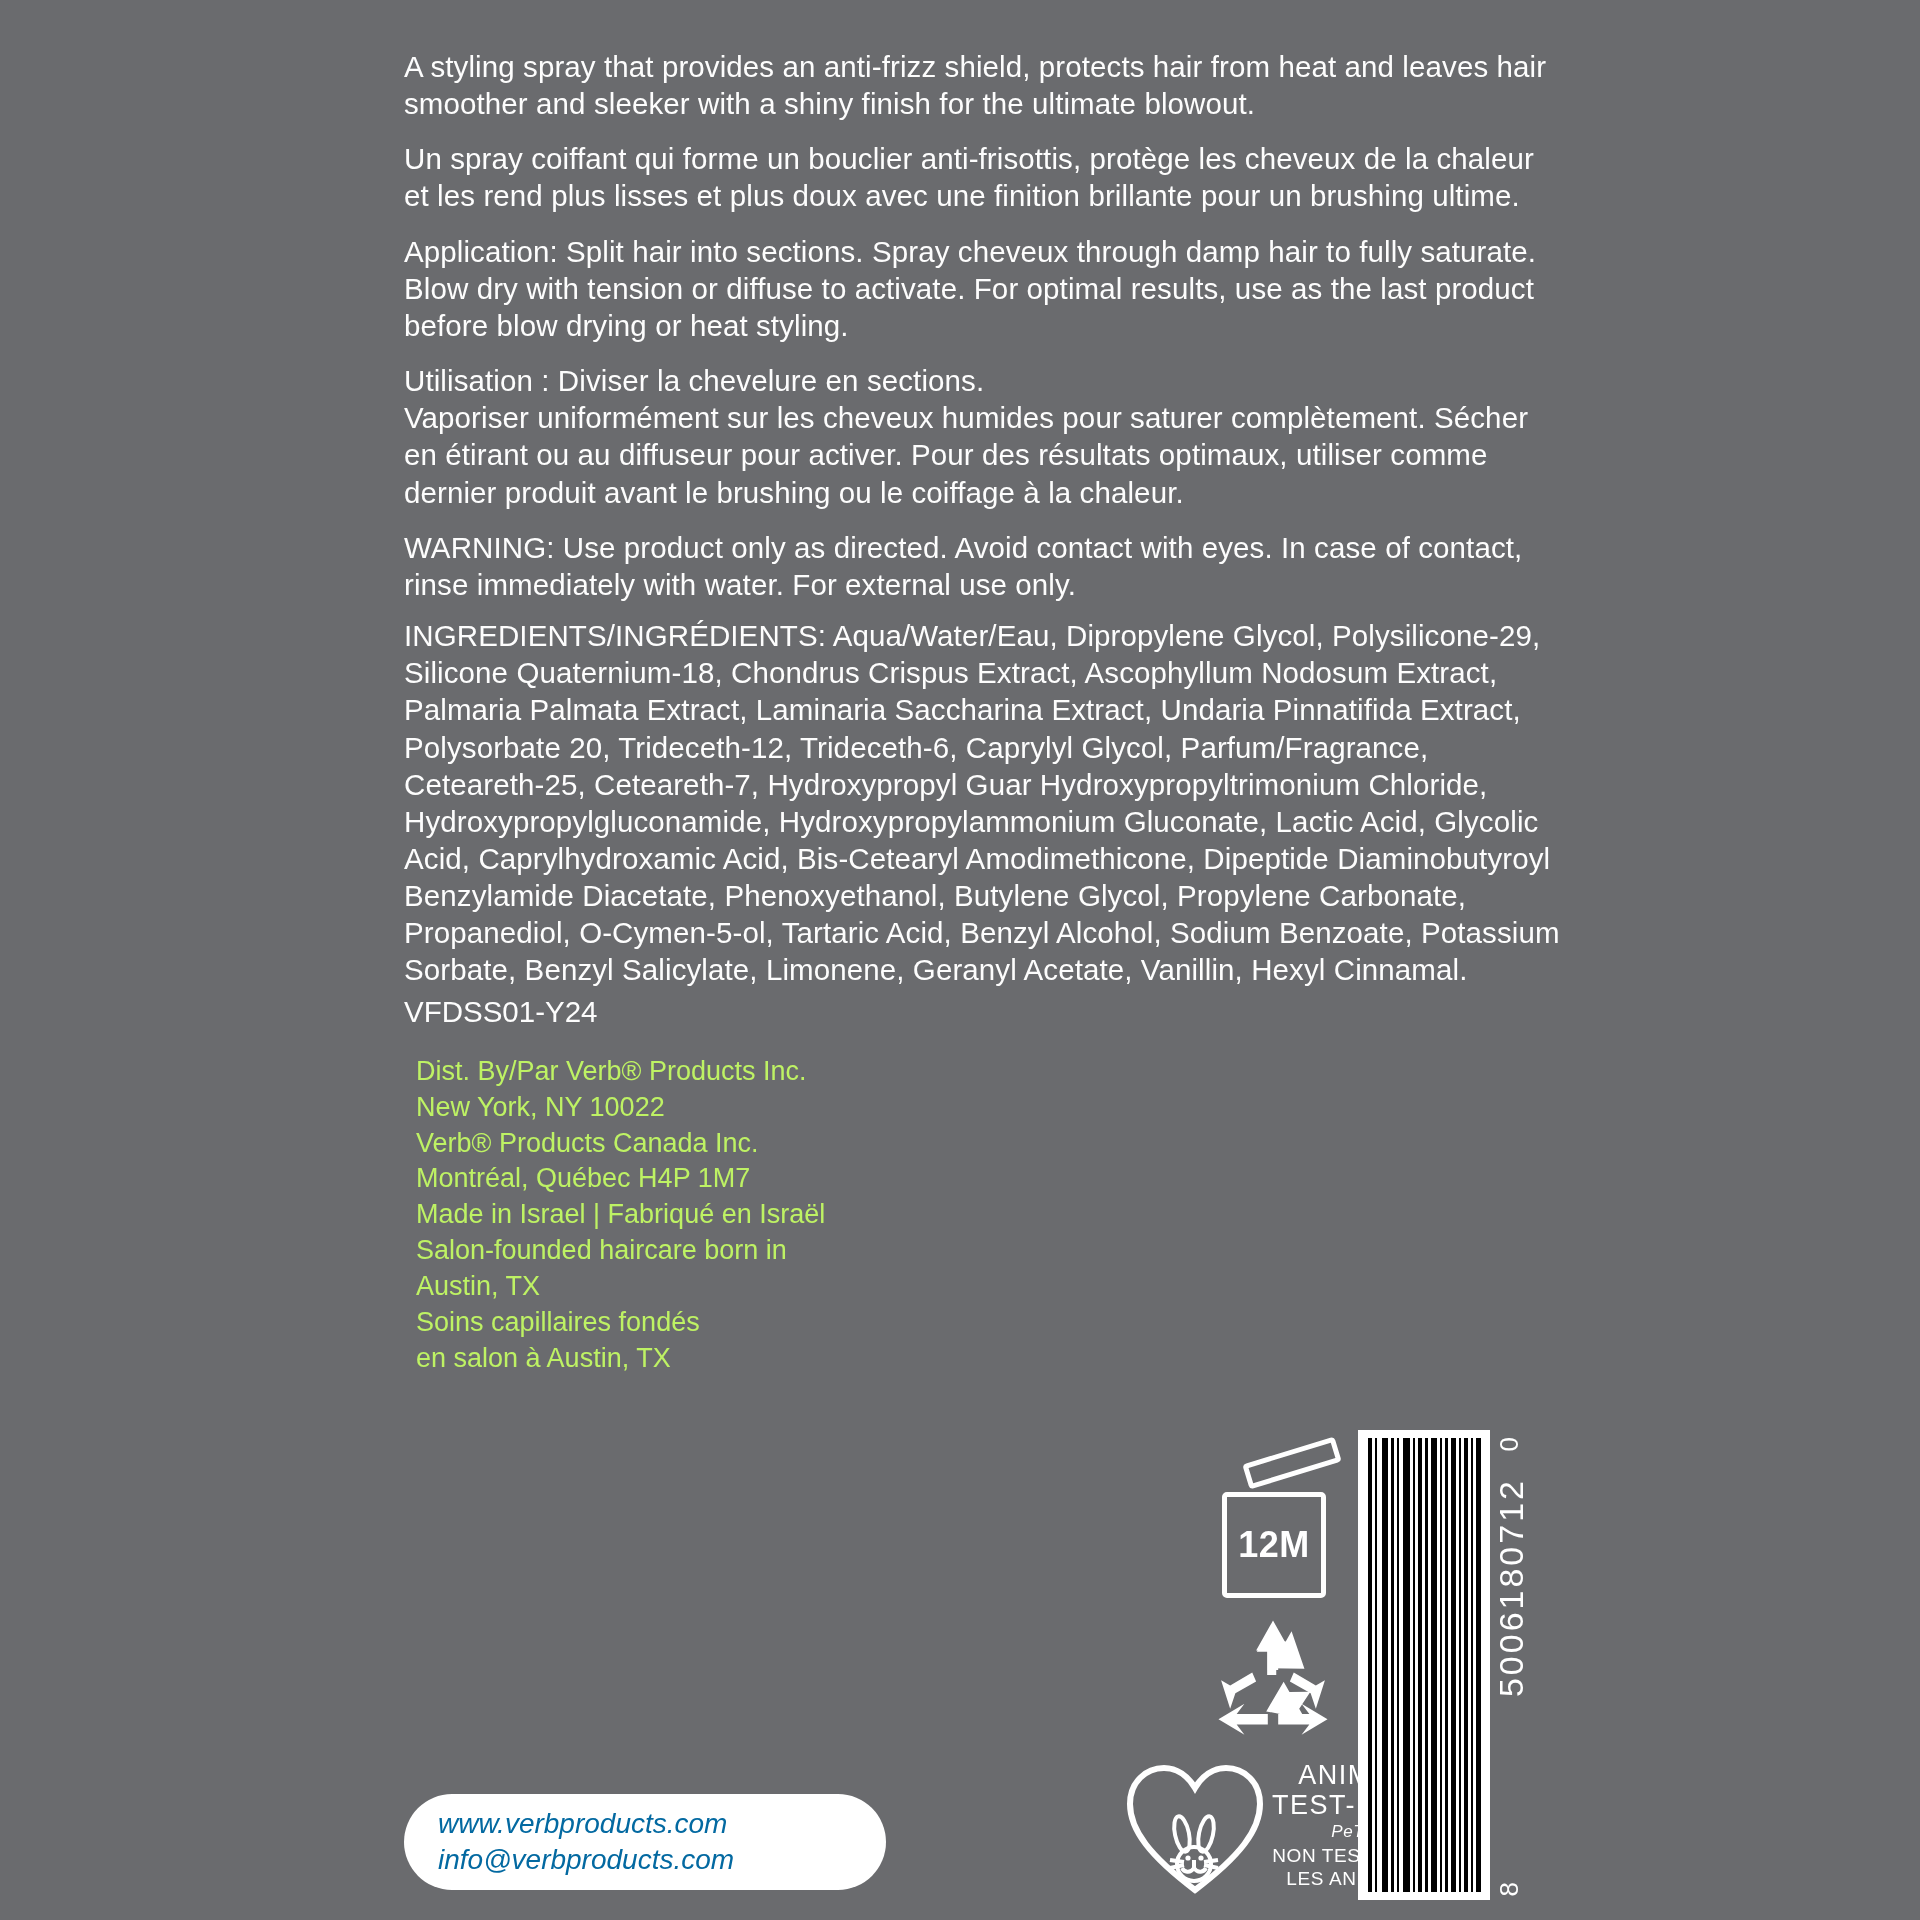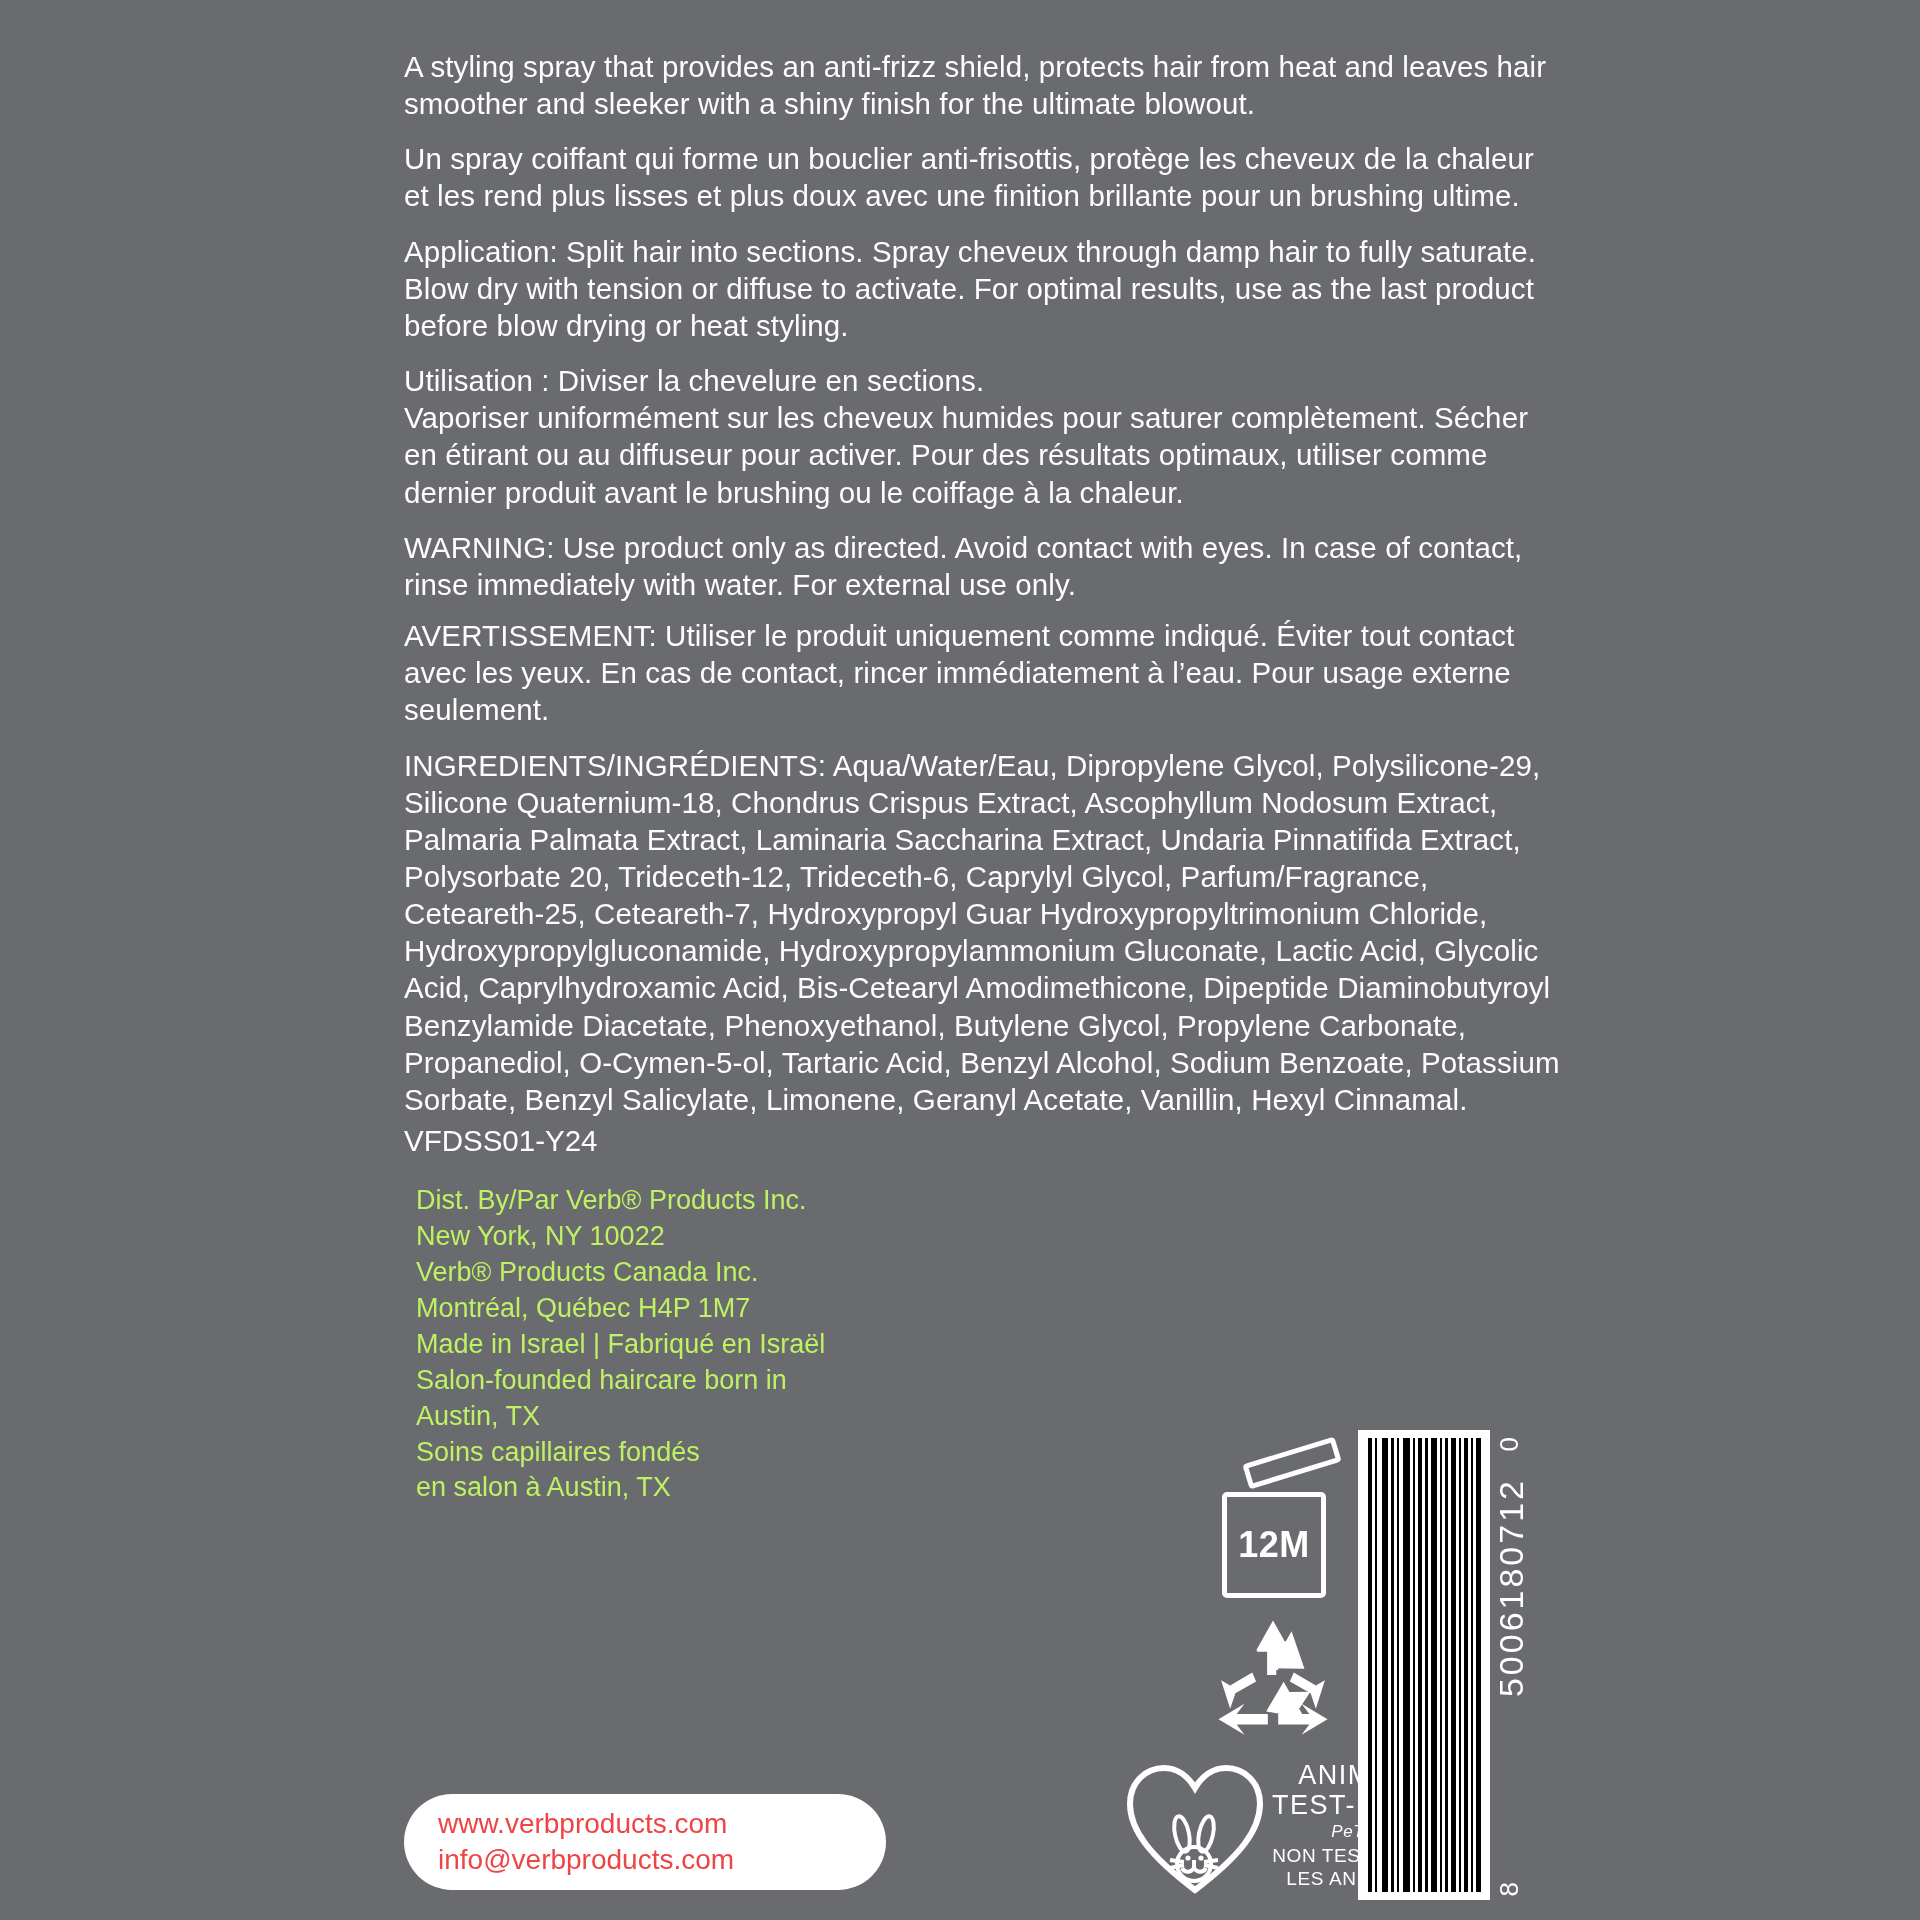--- a/index.html
+++ b/index.html
@@ -62,21 +62,22 @@
     color: #5f6063;
     display: flex;
     flex-direction: column;
     justify-content: center;
     padding-left: 34px;
     box-sizing: border-box;
   }
   .pill div {
     font-size: 28px;
     line-height: 1.28;
-    color: #ef4444;
+    color: #0369a1;
+    font-style: italic;
   }
   
   .symbols {
     position: absolute;
     left: 1100px;
     top: 1440px;
     width: 470px;
     height: 460px;
   }
   .pao {
@@ -197,21 +198,20 @@
 
     <p class="para">Un spray coiffant qui forme un bouclier anti-frisottis, protège les cheveux de la chaleur et les rend plus lisses et plus doux avec une finition brillante pour un brushing ultime.</p>
 
     <p class="para">Application: Split hair into sections. Spray cheveux through damp hair to fully saturate. Blow dry with tension or diffuse to activate. For optimal results, use as the last product before blow drying or heat styling.</p>
 
     <p class="para" style="white-space: pre-line;">Utilisation : Diviser la chevelure en sections.
 Vaporiser uniformément sur les cheveux humides pour saturer complètement. Sécher en étirant ou au diffuseur pour activer. Pour des résultats optimaux, utiliser comme dernier produit avant le brushing ou le coiffage à la chaleur.</p>
 
     <p class="para tight">WARNING: Use product only as directed. Avoid contact with eyes. In case of contact, rinse immediately with water. For external use only.</p>
 
-    <p class="para">AVERTISSEMENT: Utiliser le produit uniquement comme indiqué. Éviter tout contact avec les yeux. En cas de contact, rincer immédiatement à l’eau. Pour usage externe seulement.</p>
 
     <p class="para ingredients">INGREDIENTS/INGRÉDIENTS: Aqua/Water/Eau, Dipropylene Glycol, Polysilicone-29, Silicone Quaternium-18, Chondrus Crispus Extract, Ascophyllum Nodosum Extract, Palmaria Palmata Extract, Laminaria Saccharina Extract, Undaria Pinnatifida Extract, Polysorbate 20, Trideceth-12, Trideceth-6, Caprylyl Glycol, Parfum/Fragrance, Ceteareth-25, Ceteareth-7, Hydroxypropyl Guar Hydroxypropyltrimonium Chloride, Hydroxypropylgluconamide, Hydroxypropylammonium Gluconate, Lactic Acid, Glycolic Acid, Caprylhydroxamic Acid, Bis-Cetearyl Amodimethicone, Dipeptide Diaminobutyroyl Benzylamide Diacetate, Phenoxyethanol, Butylene Glycol, Propylene Carbonate, Propanediol, O-Cymen-5-ol, Tartaric Acid, Benzyl Alcohol, Sodium Benzoate, Potassium Sorbate, Benzyl Salicylate, Limonene, Geranyl Acetate, Vanillin, Hexyl Cinnamal.</p>
 
     <p class="code">VFDSS01-Y24</p>
 
     <p class="addr">Dist. By/Par Verb® Products Inc.
 New York, NY 10022
 Verb® Products Canada Inc.
 Montréal, Québec H4P 1M7
 Made in Israel | Fabriqué en Israël

